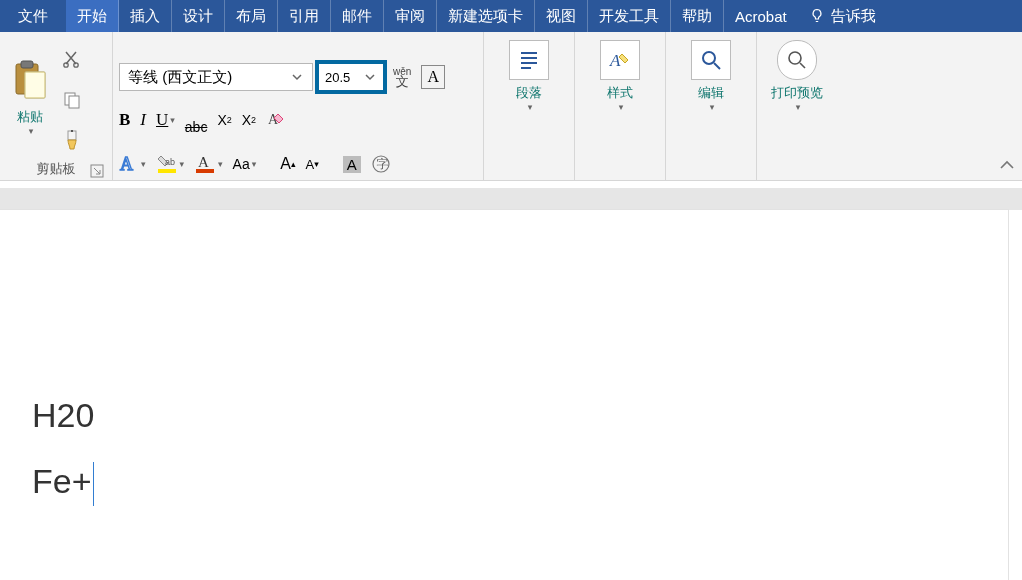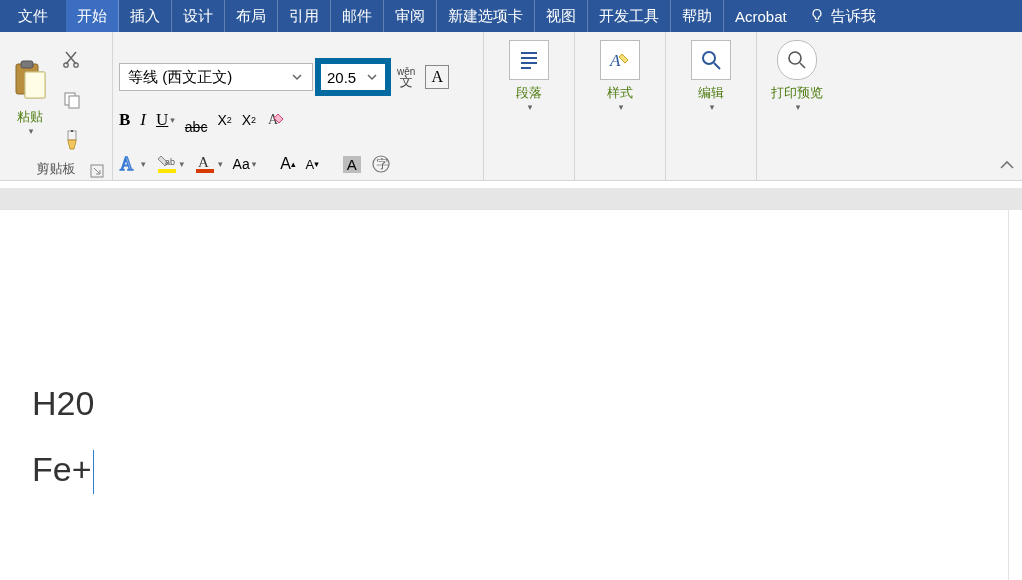--- a/index.html
+++ b/index.html
@@ -18,39 +18,39 @@
   .group-label{height:22px;line-height:22px;text-align:center;font-size:13px;color:#555;position:relative;}
   .dlg-launcher{position:absolute;right:2px;bottom:2px;width:14px;height:14px;cursor:pointer;}
   .dlg-launcher svg{display:block;}
   .col{display:flex;flex-direction:column;justify-content:space-around;}
   .btn{display:flex;align-items:center;justify-content:center;cursor:pointer;padding:2px 3px;}
   .big-icon{width:42px;height:48px;display:flex;align-items:center;justify-content:center;}
   .med{width:30px;height:26px;}
   .drop-caret{font-size:9px;color:#666;margin-left:2px;}
   .font-row{display:flex;align-items:center;gap:2px;height:30px;}
   .font-name{width:176px;height:26px;border:1px solid #b7b7b7;background:#fff;display:flex;align-items:center;padding:0 8px;font-size:15px;justify-content:space-between;}
-  .font-size{width:52px;height:26px;border:6px solid #0369a1;background:#fff;display:flex;align-items:center;justify-content:space-between;padding:0 6px;font-size:15px;}
+  .font-size{width:52px;height:26px;border:4px solid #0369a1;background:#fff;display:flex;align-items:center;justify-content:space-between;padding:0 6px;font-size:13px;}
   .tog{width:22px;height:22px;border:1px solid #888;margin-left:4px;display:flex;align-items:center;justify-content:center;font-family:"Times New Roman",serif;font-size:16px;}
   .icon-row{display:flex;align-items:center;gap:10px;height:32px;}
   .ico{display:flex;align-items:center;cursor:pointer;}
   .bold{font-weight:bold;font-size:17px;font-family:"Times New Roman",serif;}
   .italic{font-style:italic;font-size:17px;font-family:"Times New Roman",serif;}
   .uline{text-decoration:underline;font-size:17px;font-family:"Times New Roman",serif;}
   .strike{text-decoration:line-through;font-size:14px;margin-top:14px;}
   .sub{font-size:14px;}
   .sub sub{font-size:9px;}
   .sup{font-size:14px;}
   .sup sup{font-size:9px;}
   .stack-btn{display:flex;flex-direction:column;align-items:center;cursor:pointer;padding:4px 8px;}
-  .stack-btn .lab{font-size:13px;color:#4d7c0f;margin-top:4px;}
+  .stack-btn .lab{font-size:13px;color:#0f766e;margin-top:4px;}
   .stack-ico{width:38px;height:38px;border:1px solid #bcbcbc;background:#fff;display:flex;align-items:center;justify-content:center;}
   .collapse{position:absolute;right:6px;bottom:4px;cursor:pointer;}
   .doc-area{position:absolute;left:0;top:210px;right:14px;bottom:0;background:#fff;box-shadow:0 0 0 1px #e2e2e2;}
   .gap{position:absolute;left:0;right:0;top:188px;height:22px;background:#e6e6e6;}
-  .doc-text{position:absolute;left:32px;top:160px;font-size:34px;line-height:66px;color:#333;font-family:"DengXian","Segoe UI",sans-serif;}
+  .doc-text{position:absolute;left:32px;top:172px;font-size:34px;line-height:66px;color:#333;font-family:"DengXian","Segoe UI",sans-serif;}
   .cursor{display:inline-block;width:1px;height:44px;background:#327dd1;vertical-align:middle;margin-left:1px;}
 </style>
 </head>
 <body>
 
 <div class="ribbon-tabs">
   <div class="tab file">文件</div>
   <div class="tab active">开始</div>
   <div class="tab">插入</div>
   <div class="tab">设计</div>

